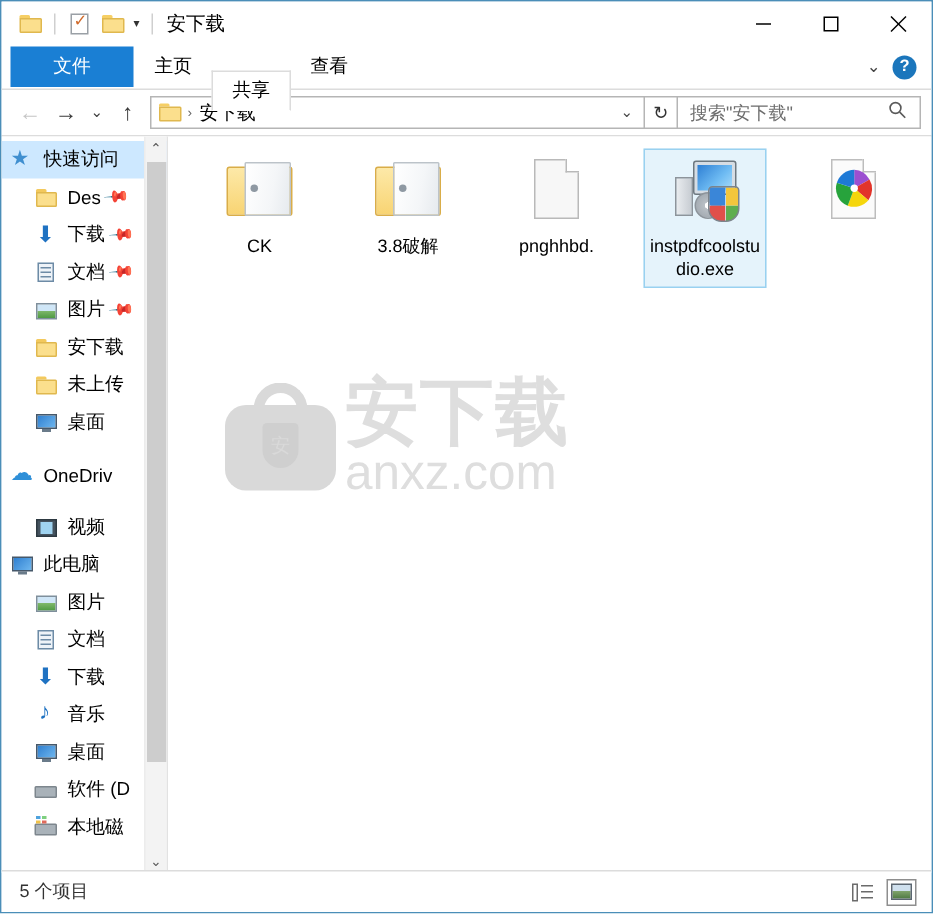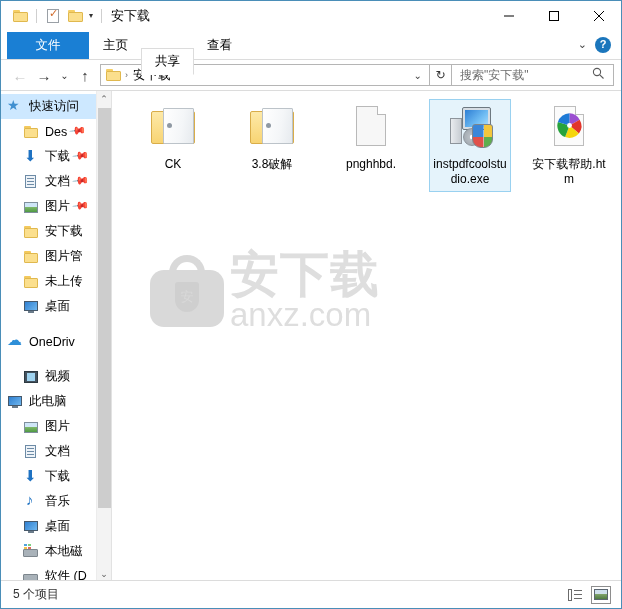--- a/index.html
+++ b/index.html
@@ -95,21 +95,21 @@
     font-size: 12px;
   }
   .wc svg { display: block; }
 
   
   .ribbon {
     position: relative;
     height: 28px;
     background: #ffffff;
     display: flex;
-    align-items: center;
+    align-items: flex-start;
     border-bottom: 1px solid #dcdcdc;
   }
   .tab {
     display: flex; align-items: center; justify-content: center;
     font-size: 12.5px;
     color: #000;
     padding: 0 13px;
     height: 27px;
     box-sizing: border-box;
     white-space: nowrap;
@@ -742,24 +742,20 @@
           <span class="ico pic"></span>
           <span class="label">图片</span>
           <span class="pin">📌</span>
         </div>
         <div class="nav-item">
           <span class="ico folder"></span>
           <span class="label">安下载</span>
         </div>
         <div class="nav-item">
           <span class="ico folder"></span>
-          <span class="label">图片管</span>
-        </div>
-        <div class="nav-item">
-          <span class="ico folder"></span>
           <span class="label">未上传</span>
         </div>
         <div class="nav-item">
           <span class="ico monitor"></span>
           <span class="label">桌面</span>
         </div>
 
         <div class="group-gap"></div>
 
         <div class="nav-item root">
@@ -791,26 +787,26 @@
         </div>
         <div class="nav-item">
           <span class="ico music"></span>
           <span class="label">音乐</span>
         </div>
         <div class="nav-item">
           <span class="ico monitor"></span>
           <span class="label">桌面</span>
         </div>
         <div class="nav-item">
+          <span class="ico drive"></span>
+          <span class="label">软件 (D</span>
+        </div>
+        <div class="nav-item">
           <span class="ico drive drive-sys"></span>
           <span class="label">本地磁</span>
-        </div>
-        <div class="nav-item">
-          <span class="ico drive"></span>
-          <span class="label">软件 (D</span>
         </div>
 
       </div>
 
       <div class="sb-scroll">
         <div class="sb-arrow">⌃</div>
         <div class="sb-thumb"></div>
         <div class="sb-arrow bottom">⌄</div>
       </div>
     </div>
@@ -855,21 +851,20 @@
               <svg width="29" height="29" viewBox="0 0 40 40">
                 <path d="M20 20 L20 3 A17 17 0 0 1 34 12 Z" fill="#9b4fd0"></path>
                 <path d="M20 20 L34 12 A17 17 0 0 1 33 31 Z" fill="#e2342a"></path>
                 <path d="M20 20 L33 31 A17 17 0 0 1 14 36 Z" fill="#f5d60c"></path>
                 <path d="M20 20 L14 36 A17 17 0 0 1 4 15 Z" fill="#27a33c"></path>
                 <path d="M20 20 L4 15 A17 17 0 0 1 20 3 Z" fill="#1e7ad6"></path>
                 <circle cx="20" cy="20" r="3.4" fill="#ffffff"></circle>
               </svg>
             </span>
           </div>
-          <div class="fname">安下载帮助.htm</div>
         </div>
       </div>
 
       <div class="watermark">
         <div class="wm-bag">
           <span class="handle"></span>
           <span class="box"></span>
           <span class="sh">安</span>
         </div>
         <div class="wm-text">

